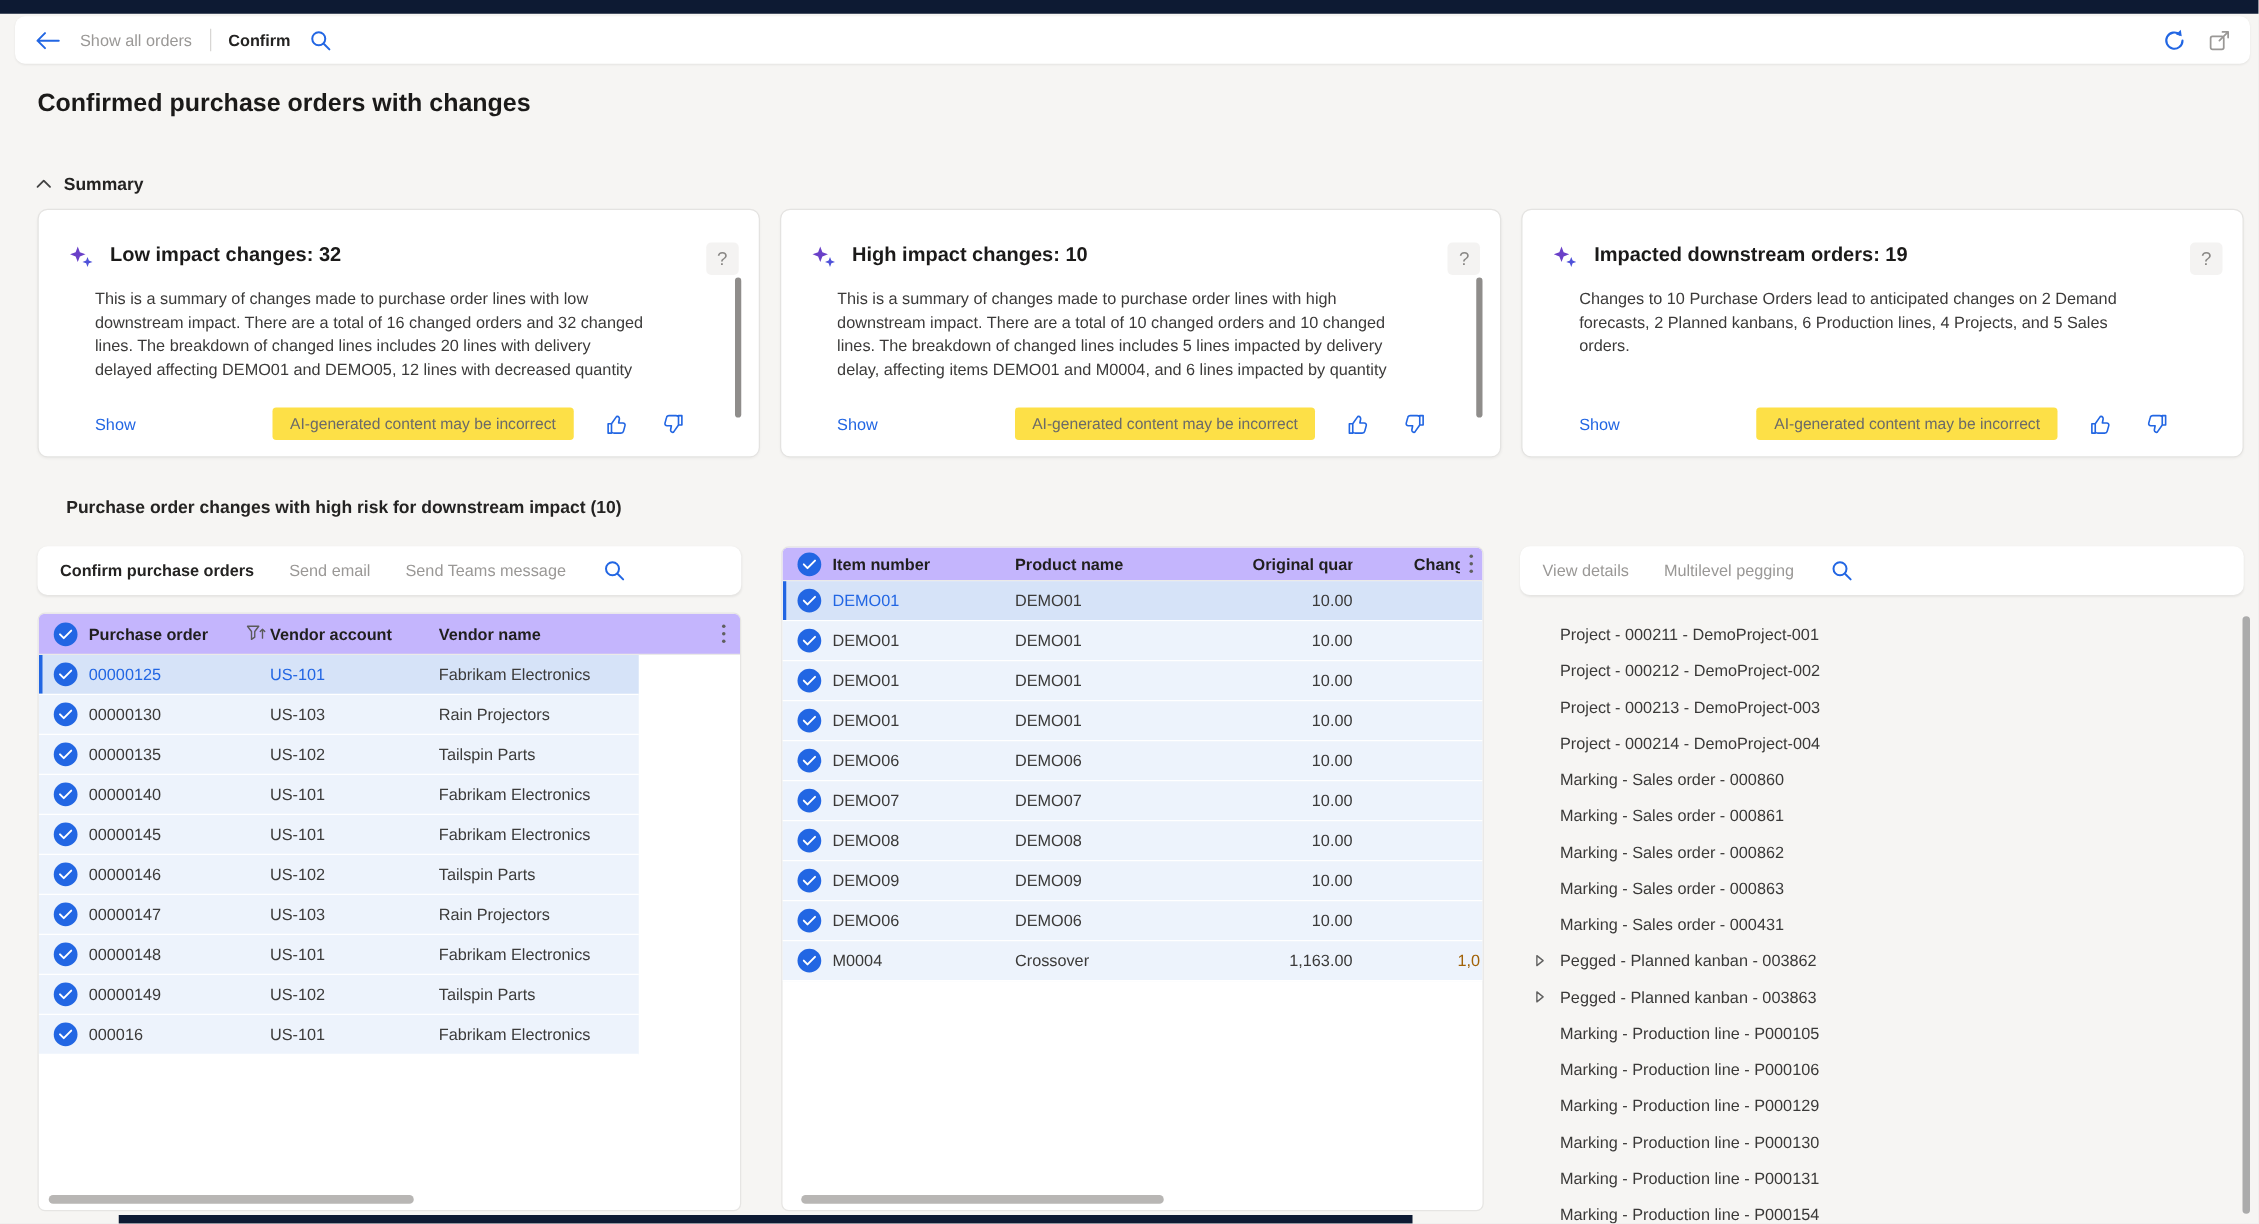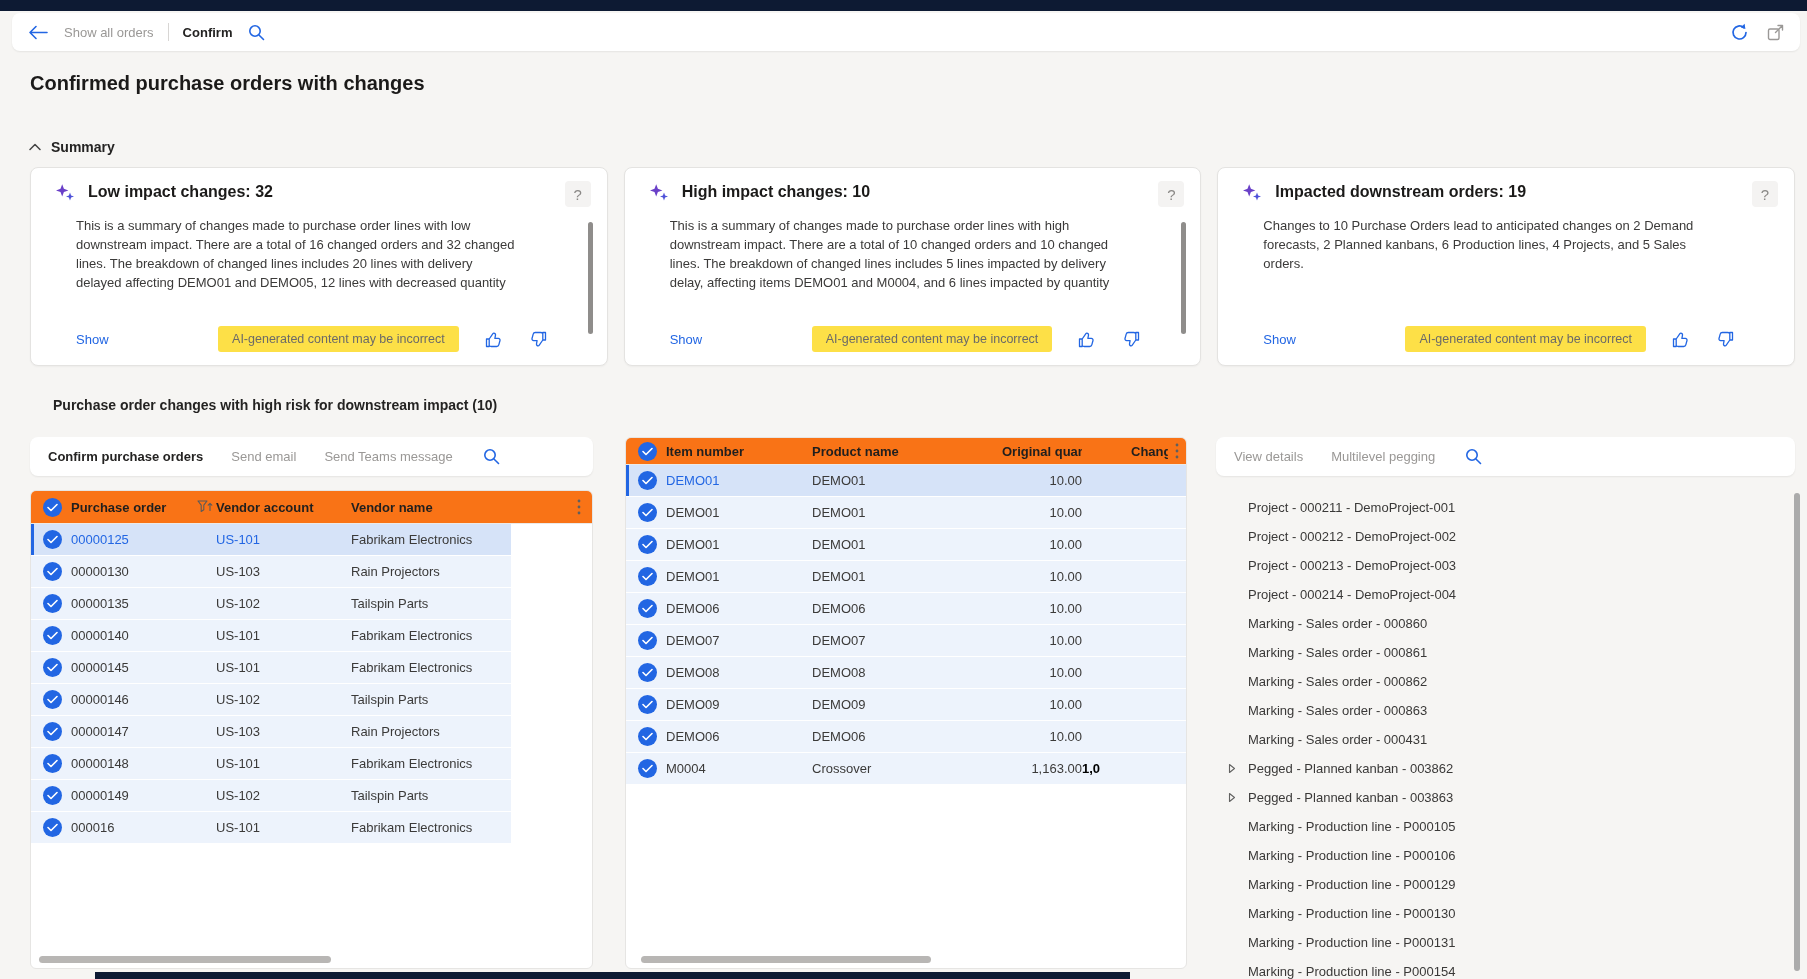--- a/index.html
+++ b/index.html
@@ -23,21 +23,21 @@
 
   .page-title { position:absolute; left:30px; top:72px; font-size:20px; font-weight:bold; color:#1b1a19; }
 
   .summary-head { position:absolute; left:27px; top:139px; display:flex; align-items:center; gap:8px;
                   font-size:14px; font-weight:bold; color:#242322; cursor:pointer; }
 
   
   .cards { position:absolute; left:30px; top:167px; width:1765px; display:flex; gap:16px; }
   .card { flex:1; height:199px; background:#fff; border:1px solid #e4e3e1; border-radius:8px;
           position:relative; padding:13px 16px 12px 22px; box-shadow:0 1px 2px rgba(0,0,0,.04); }
-  .card-head { display:flex; align-items:flex-start; gap:10px; }
+  .card-head { display:flex; align-items:flex-start; gap:10px;margin-top:13px; }
   .card-title { font-size:16px; font-weight:bold; color:#1b1a19; padding-top:2px; }
   .help { margin-left:auto; width:26px; height:26px; border-radius:4px; background:#f4f3f2; color:#8a8886;
           font-size:15px; display:flex; align-items:center; justify-content:center; cursor:pointer; }
   .card-body { margin:9px 70px 0 23px; font-size:13px; line-height:19px; color:#3b3a39; height:76px; overflow:hidden; }
   .card-scrollthumb { display:none; position:absolute; right:14px; top:54px; width:5px; height:112px;
                       background:#8f8d8b; border-radius:3px; }
   .card-scrollthumb.show { display:block; }
   .card-foot { position:absolute; left:45px; right:60px; bottom:13px; display:flex; align-items:center; }
   .show-link { color:#2266e3; font-size:13px; cursor:pointer; }
   .ai-badge { margin-left:auto; background:#fde047; color:#6b6a68; font-size:12.5px; padding:6px 14px;
@@ -51,35 +51,35 @@
   .toolbar { position:absolute; height:39px; background:#fff; border-radius:8px;
              box-shadow:0 1px 2px rgba(0,0,0,.07); display:flex; align-items:center; padding:0 18px; gap:28px; }
   .po-toolbar { left:30px; top:437px; width:563px; }
   .peg-toolbar { left:1216px; top:437px; width:579px; }
   .tb { font-size:13px; cursor:pointer; white-space:nowrap; }
 
   
   .grid { position:absolute; background:#fff; border:1px solid #e6e5e3; border-radius:6px; overflow:hidden; }
   .po-grid { left:30px; top:490px; width:563px; height:479px; }
   .line-grid { left:625px; top:437px; width:562px; height:532px; }
-  .gh { display:grid; align-items:center; border-bottom:1px solid #ebeae8; background:#f97316; }
+  .gh { display:grid; align-items:center; border-bottom:1px solid #ebeae8; background:#c4b5fd; }
   .po-header { grid-template-columns:40px 123px 22px 135px 1fr 26px; height:33px; }
   .line-header { grid-template-columns:40px 146px 190px 80px 1fr 18px; height:27px; }
   .hcell { font-size:13px; font-weight:bold; color:#201f1e; cursor:pointer; white-space:nowrap; overflow:hidden; }
   .hcell.num { text-align:right; }
   .hcell.chg { padding-left:49px; }
   .chk { width:19px; height:19px; border-radius:50%; background:#2266e3; display:inline-flex;
          align-items:center; justify-content:center; margin-left:12px; cursor:pointer; flex:none; }
   .row { display:grid; align-items:center; height:32px; background:#edf3fc; border-bottom:1px solid #fff; cursor:pointer; }
   .po-row { grid-template-columns:40px 145px 135px 160px; width:480px; }
   .line-row { grid-template-columns:40px 146px 190px 80px 1fr; }
   .row.active { background:#d6e3f8; box-shadow:inset 3px 0 0 #2266e3; }
   .cell { font-size:13px; color:#3b3a39; white-space:nowrap; overflow:hidden; }
   .cell.num { text-align:right; }
-  .cell.chg { font-weight:bold; color:#000000; }
+  .cell.chg { padding-left:84px; font-weight:normal; color:#a16207; }
   .po-row.active .cell.po, .po-row.active .cell.acct { color:#2266e3; }
   .line-row.active .cell.item { color:#2266e3; }
   .filter-ic, .menu-ic { display:inline-flex; align-items:center; justify-content:center; cursor:pointer; }
   .hscroll { position:absolute; bottom:5px; height:7px; background:#b8b6b4; border-radius:4px; cursor:pointer; }
   .po-grid .hscroll { left:8px; width:292px; }
   .line-grid .hscroll { left:15px; width:290px; }
 
   
   .tree { position:absolute; left:1216px; top:493px; width:560px; height:486px; overflow:hidden; }
   .tree-row { display:flex; align-items:center; height:29px; padding-left:12px; cursor:pointer; }

